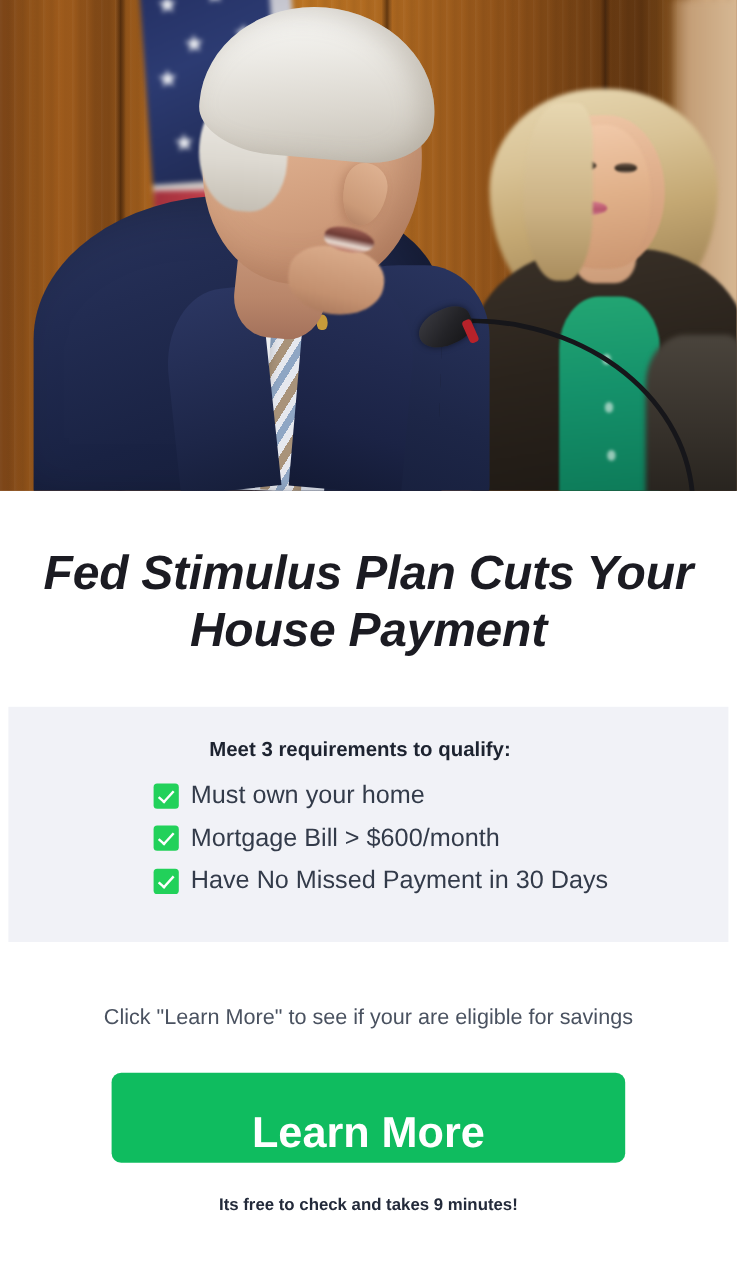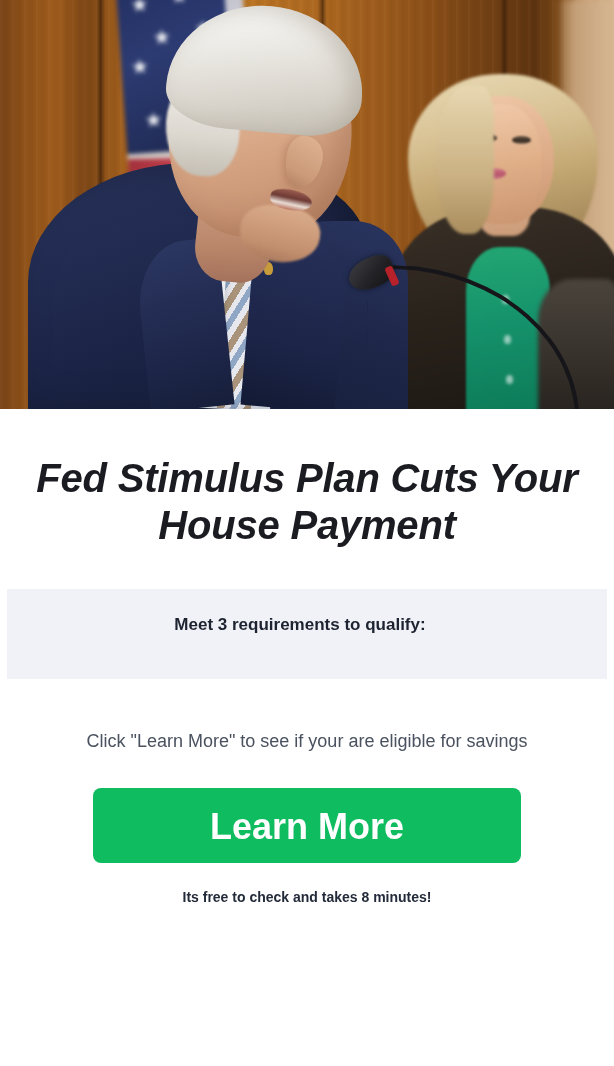--- a/index.html
+++ b/index.html
@@ -484,21 +484,21 @@
     height: 75px;
     line-height: 75px;
     background: #0fbc5f;
     color: #ffffff;
     font-size: 36px;
     font-weight: bold;
     border: none;
     border-radius: 8px;
     cursor: pointer;
     font-family: "Liberation Sans", sans-serif;
-    padding: 1px;
+    padding: 12px;
   }
   .cta-footnote {
     margin: 0;
     padding: 26px 10px 0;
     text-align: center;
     font-size: 14px;
     font-weight: bold;
     color: #232a3a;
   }
 </style>
@@ -571,21 +571,35 @@
 
     <div class="photo-soft"></div>
   </div>
 </div>
 
 <h1 class="headline">Fed Stimulus Plan Cuts Your House Payment</h1>
 
 <section class="req-box">
   <p class="req-title">Meet 3 requirements to qualify:</p>
 
+  <ul class="req-list">
+    <li class="req-item">
+      <span class="check-box"></span>
+      <span class="req-text">Must own your home</span>
+    </li>
+    <li class="req-item">
+      <span class="check-box"></span>
+      <span class="req-text">Mortgage Bill &gt; $600/month</span>
+    </li>
+    <li class="req-item">
+      <span class="check-box"></span>
+      <span class="req-text">Have No Missed Payment in 30 Days</span>
+    </li>
+  </ul>
 </section>
 
 <p class="cta-note">Click "Learn More" to see if your are eligible for savings</p>
 
 <div class="cta-wrap">
   <button class="cta-button">Learn More</button>
 </div>
 
-<p class="cta-footnote">Its free to check and takes 8 minutes!</p>
+<p class="cta-footnote">Its free to check and takes 9 minutes!</p>
 
 </body></html>

